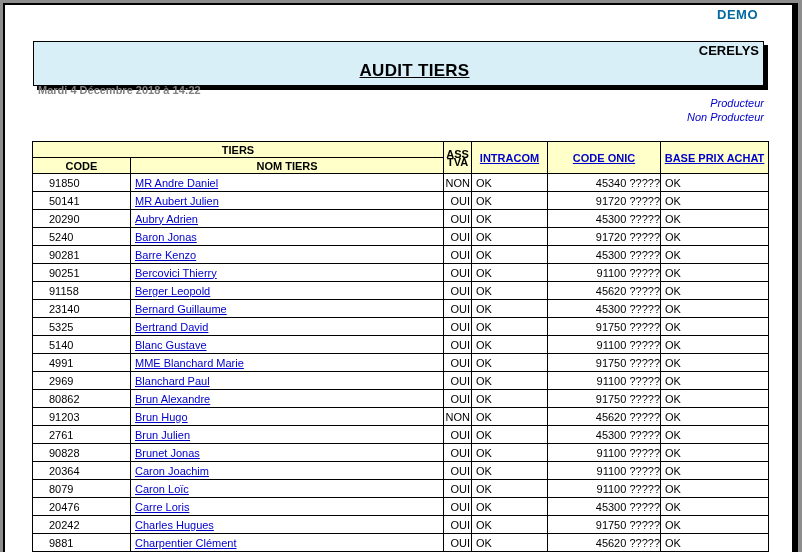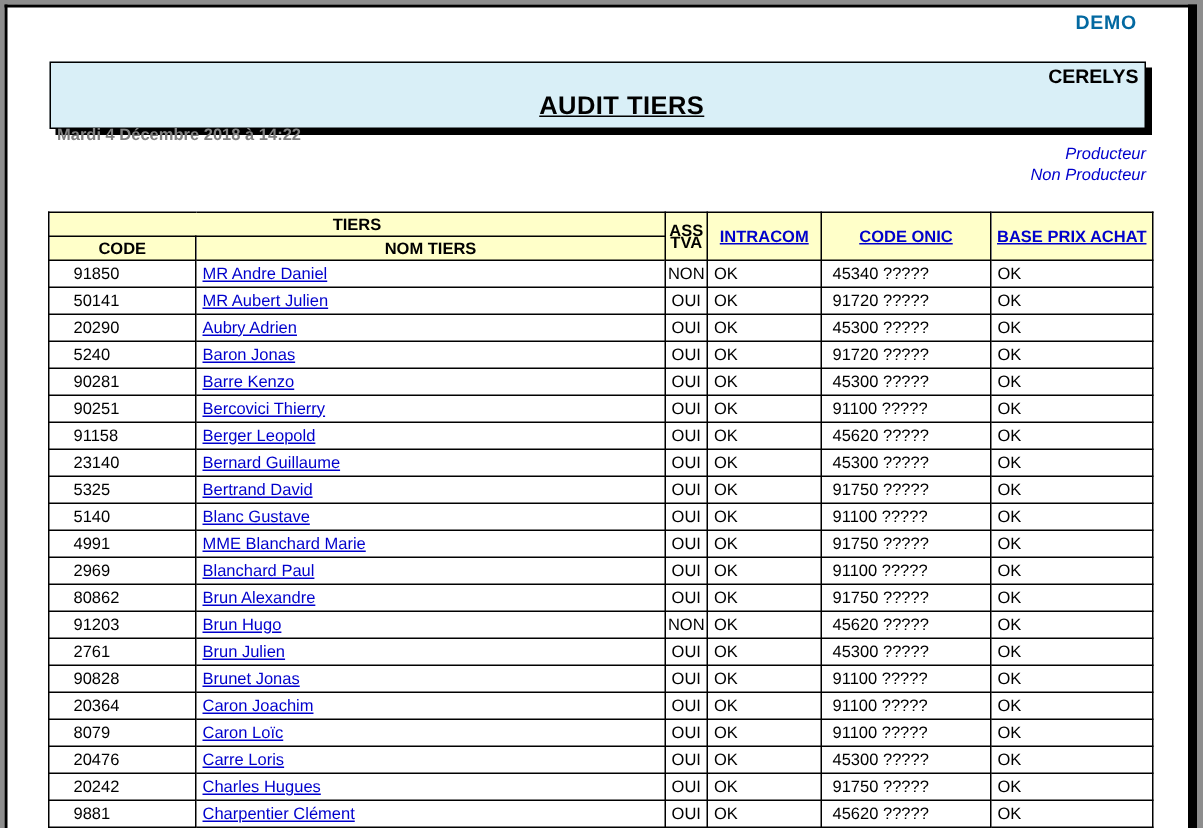--- a/index.html
+++ b/index.html
@@ -75,23 +75,23 @@
     height:16px;
     font-size:11px;
   }
   th.th-tva { font-size:8px; line-height:8px; }
   th.th-tva span { display:block; }
   .hdr-link { color:#0000cc; text-decoration:underline; cursor:pointer; font-weight:bold; }
   table.audit tbody tr { height:18px; }
   td.c-code { padding-left:16px; text-align:left; }
   td.c-nom  { padding-left:4px; text-align:left; }
   td.c-nom a { color:#0000cc; text-decoration:underline; cursor:pointer; }
-  td.c-tva  { text-align:center; padding:0 1px; }
+  td.c-tva  { text-align:right; padding:0 1px; }
   td.c-intra { padding-left:4px; text-align:left; }
-  td.c-onic { padding-left:7px; text-align:left; }
+  td.c-onic { padding-left:7px; text-align:right; }
   td.c-base { padding-left:4px; text-align:left; }
 </style>
 </head>
 <body>
 
 <div class="page">
 
   <div class="demo">DEMO</div>
 
   <div class="header-box">

